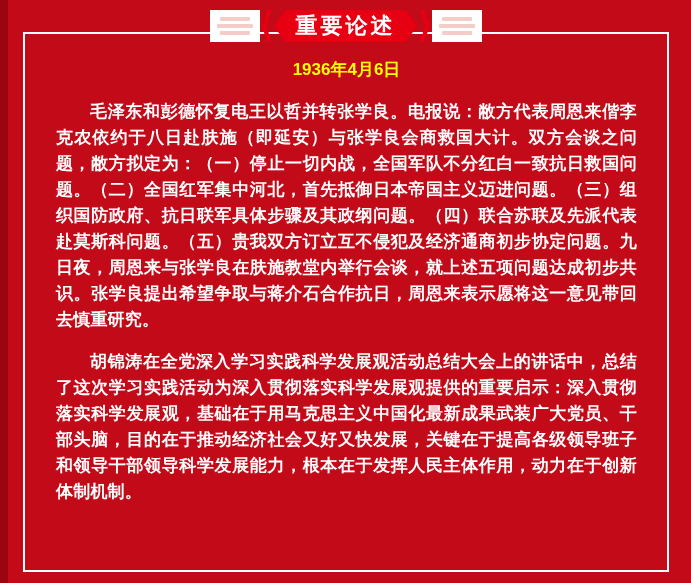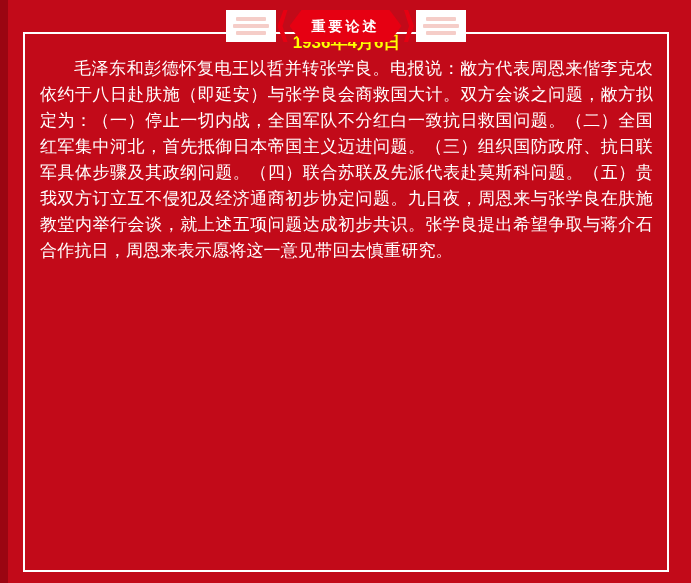--- a/index.html
+++ b/index.html
@@ -13,35 +13,36 @@
     position: absolute; left: 0; top: 0;
     width: 8px; height: 583px;
     background: #9b0512;
   }
   .frame {
     position: absolute; left: 23px; top: 32px;
     width: 646px; height: 540px;
     border: 2px solid #ffffff; box-sizing: border-box;
   }
   .content {
-    position: absolute; left: 40px; top: 30px;
+    position: absolute; left: 40px; top: 57px;
     width: 613px;
     color: #ffffff;
     font-size: 17px; line-height: 26px;
     text-align: justify;
   }
   .date-heading {
     color: #ffff00;
     font-weight: bold;
     text-align: center;
   }
   .para {
-    margin: 0;
+    margin: 16px;
     text-indent: 2em;
     letter-spacing: 0.2px;
+    font-weight: bold;
   }
   
   .banner {
     position: absolute; left: 50%; top: 10px;
     transform: translateX(-50%);
     height: 32px; z-index: 3;
     display: flex; align-items: center;
   }
   .wing {
     width: 50px; height: 32px;
@@ -57,21 +58,21 @@
   .chev {
     width: 10px; height: 32px; background: #e60012;
     margin: 0 2px;
     clip-path: polygon(6px 0, 10px 0, 5px 50%, 10px 100%, 6px 100%, 0 50%);
   }
   .chev.right { transform: scaleX(-1); }
   .ribbon-center {
     height: 32px; line-height: 32px;
     background: #e60012;
     color: #ffffff; font-weight: bold;
-    font-size: 14px; letter-spacing: 3px;
+    font-size: 22px; letter-spacing: 3px;
     padding: 0 22px;
     clip-path: polygon(12px 0, calc(100% - 12px) 0, 100% 50%, calc(100% - 12px) 100%, 12px 100%, 0 50%);
   }
 </style>
 </head>
 <body>
 
 <div class="left-strip"></div>
 
 <div class="frame"></div>
@@ -93,14 +94,15 @@
 </div>
 
 <div class="content">
   <section>
     <div class="date-heading">1936年4月6日</div>
     <p class="para">毛泽东和彭德怀复电王以哲并转张学良。电报说：敝方代表周恩来偕李克农依约于八日赴肤施（即延安）与张学良会商救国大计。双方会谈之问题，敝方拟定为：（一）停止一切内战，全国军队不分红白一致抗日救国问题。（二）全国红军集中河北，首先抵御日本帝国主义迈进问题。（三）组织国防政府、抗日联军具体步骤及其政纲问题。（四）联合苏联及先派代表赴莫斯科问题。（五）贵我双方订立互不侵犯及经济通商初步协定问题。九日夜，周恩来与张学良在肤施教堂内举行会谈，就上述五项问题达成初步共识。张学良提出希望争取与蒋介石合作抗日，周恩来表示愿将这一意见带回去慎重研究。</p>
   </section>
   <section>
   </section>
   <section>
+    <p class="para">胡锦涛在全党深入学习实践科学发展观活动总结大会上的讲话中，总结了这次学习实践活动为深入贯彻落实科学发展观提供的重要启示：深入贯彻落实科学发展观，基础在于用马克思主义中国化最新成果武装广大党员、干部头脑，目的在于推动经济社会又好又快发展，关键在于提高各级领导班子和领导干部领导科学发展能力，根本在于发挥人民主体作用，动力在于创新体制机制。</p>
   </section>
 </div>
 
 </body></html>

